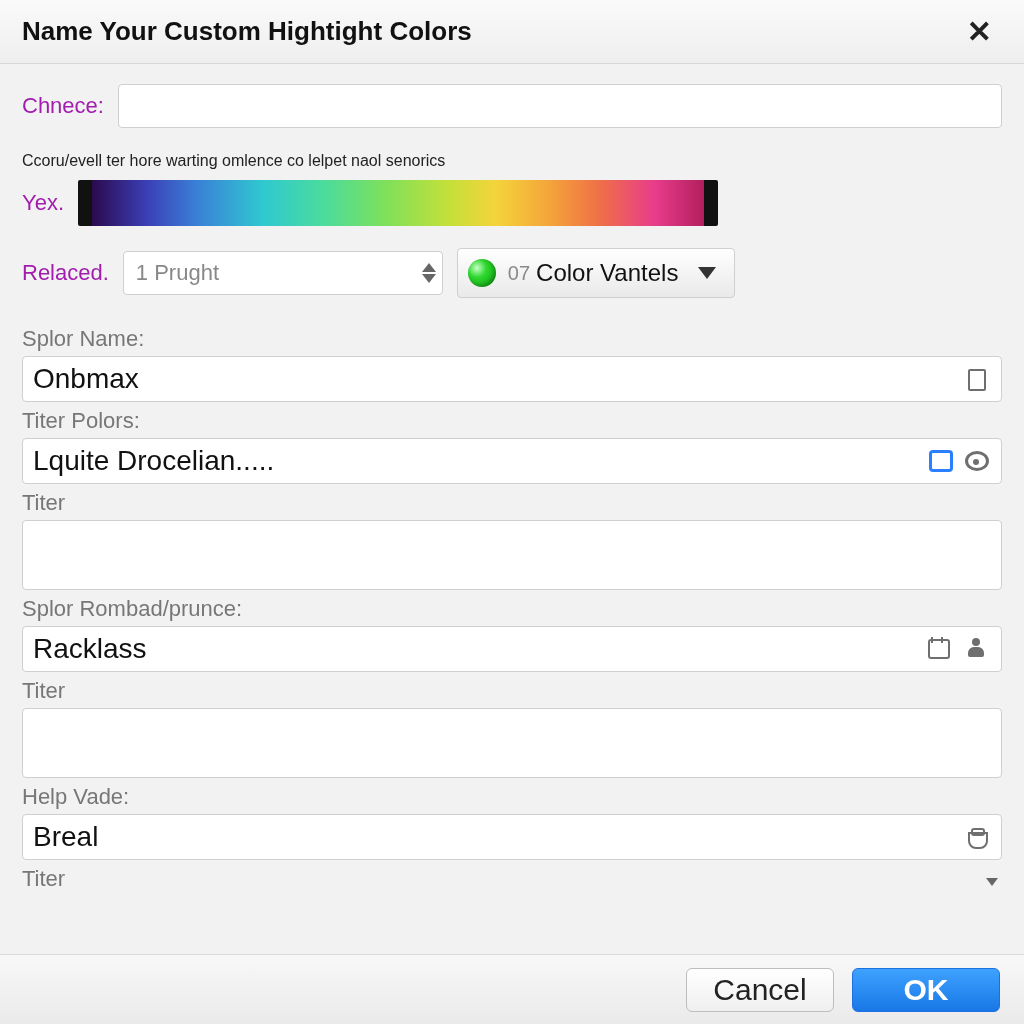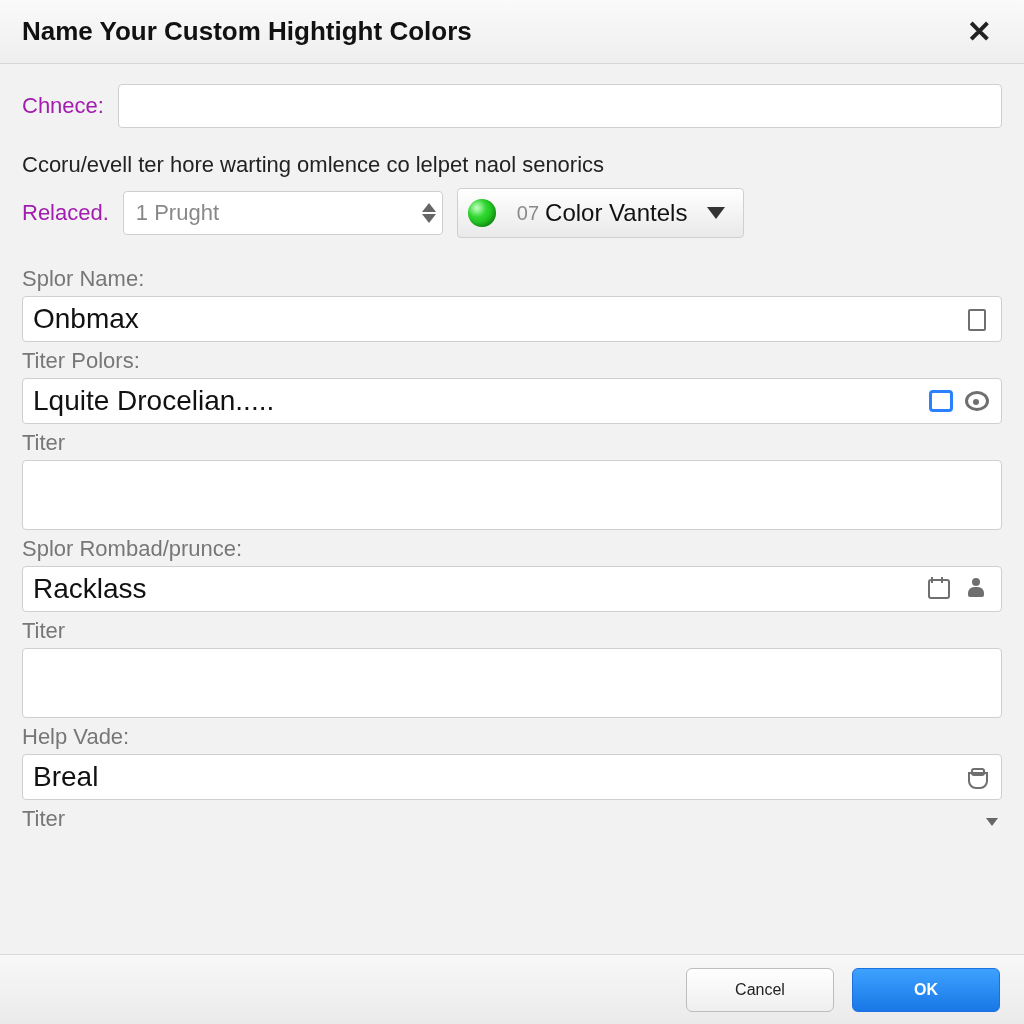--- a/index.html
+++ b/index.html
@@ -15,21 +15,21 @@
   }
   .titlebar-title { font-size: 26px; font-weight: 600; color: #111; }
   .close-btn { font-size: 30px; font-weight: 700; color: #222; cursor: pointer; padding: 4px 10px; }
 
   .content {
     flex: 1; padding: 20px 22px 10px 22px; overflow: hidden; display: flex; flex-direction: column;
   }
 
   .row { display: flex; align-items: center; gap: 14px; margin-bottom: 18px; }
   .fld-label { font-size: 22px; color: #a21caf; white-space: nowrap; }
-  .subtext { font-size: 22px; color: #222; margin: 6px 0 10px 0; }
+  .subtext { font-size: 16px; color: #222; margin: 6px 0 10px 0; }
 
   .text-input, .spin-input, .combo, .big-input, .multiline {
     background: #fff; border: 1px solid #cfcfcf; border-radius: 4px;
     font-size: 22px; color: #222;
   }
   .text-input { height: 44px; flex: 1; padding: 0 10px; }
   .spin-input {
     height: 44px; width: 320px; display: flex; align-items: center; justify-content: space-between;
     padding: 0 6px 0 12px; color: #888;
   }
@@ -40,21 +40,21 @@
 
   .combo {
     height: 50px; display: inline-flex; align-items: center; gap: 12px; padding: 0 18px 0 10px;
     background: linear-gradient(#ffffff,#e9e9e9); cursor: pointer;
   }
   .combo .green-orb {
     width: 28px; height: 28px; border-radius: 50%;
     background: radial-gradient(circle at 32% 32%, #c7ffc7 0%, #2fd82f 35%, #0a9e0a 100%);
     box-shadow: inset -2px -2px 4px rgba(0,0,0,.25);
   }
-  .combo .combo-code { color:#8a8a8a; font-size:20px; margin-right:-6px;margin-left:9px; }
+  .combo .combo-code { color:#8a8a8a; font-size:20px; margin-right:-6px; }
   .combo .combo-label { color:#111; font-size:24px; }
   .chev-down { width:0;height:0;border-left:9px solid transparent;border-right:9px solid transparent;border-top:12px solid #333; margin-left:8px; }
 
   .section { margin-top: 6px; }
   .sec-label { font-size: 22px; color: #777; margin-bottom: 4px; }
   .big-input {
     height: 46px; width: 100%; display: flex; align-items: center; justify-content: space-between;
     padding: 0 10px;
   }
   .big-input .value { color: #111; font-size: 28px; }
@@ -86,21 +86,21 @@
   .icon-person::before { content:""; position:absolute; left:9px; top:1px; width:8px; height:8px; border-radius:50%; background:#6f6f6f; }
   .icon-person::after  { content:""; position:absolute; left:5px; top:10px; width:16px; height:10px; border-radius:6px 6px 2px 2px; background:#6f6f6f; }
   .icon-jar::before { content:""; position:absolute; left:5px; top:7px; width:16px; height:13px; border:2px solid #6f6f6f; border-radius:0 0 8px 8px; }
   .icon-jar::after  { content:""; position:absolute; left:8px; top:3px; width:10px; height:4px; border:2px solid #6f6f6f; border-radius:3px; }
 
   .footer {
     height: 70px; border-top: 1px solid #d9d9d9; background: linear-gradient(#f8f8f8,#eaeaea);
     display:flex; align-items:center; justify-content:flex-end; gap:18px; padding: 0 24px;
   }
   .btn {
-    min-width: 148px; height: 44px; border-radius: 6px; font-size: 16px;
+    min-width: 148px; height: 44px; border-radius: 6px; font-size: 30px;
     display:flex; align-items:center; justify-content:center; cursor:pointer;
     border:1px solid #bdbdbd; background: linear-gradient(#ffffff,#efefef); color:#222;
   }
   .btn.primary {
     border:1px solid #1e6fe0; background: linear-gradient(#3ea2ff,#1877e6); color:#fff; font-weight:600;
   }
 </style>
 </head>
 <body>
 
@@ -115,20 +115,24 @@
 
   <div class="content">
 
     <div class="row">
       <div class="fld-label">Chnece:</div>
       <input class="text-input" type="text" value="" style="">
     </div>
 
     <div class="subtext">Ccoru/evell ter hore warting omlence co lelpet naol senorics</div>
 
+    <div class="row gap-after">
+      <div class="fld-label">Yex.</div>
+      <div class="spectrum"></div>
+    </div>
 
     <div class="row gap-after">
       <div class="fld-label">Relaced.</div>
       <div class="spin-input">
         <span>1 Prught</span>
         <span class="spin-arrows">
           <span class="spin-up"></span>
           <span class="spin-down"></span>
         </span>
       </div>

